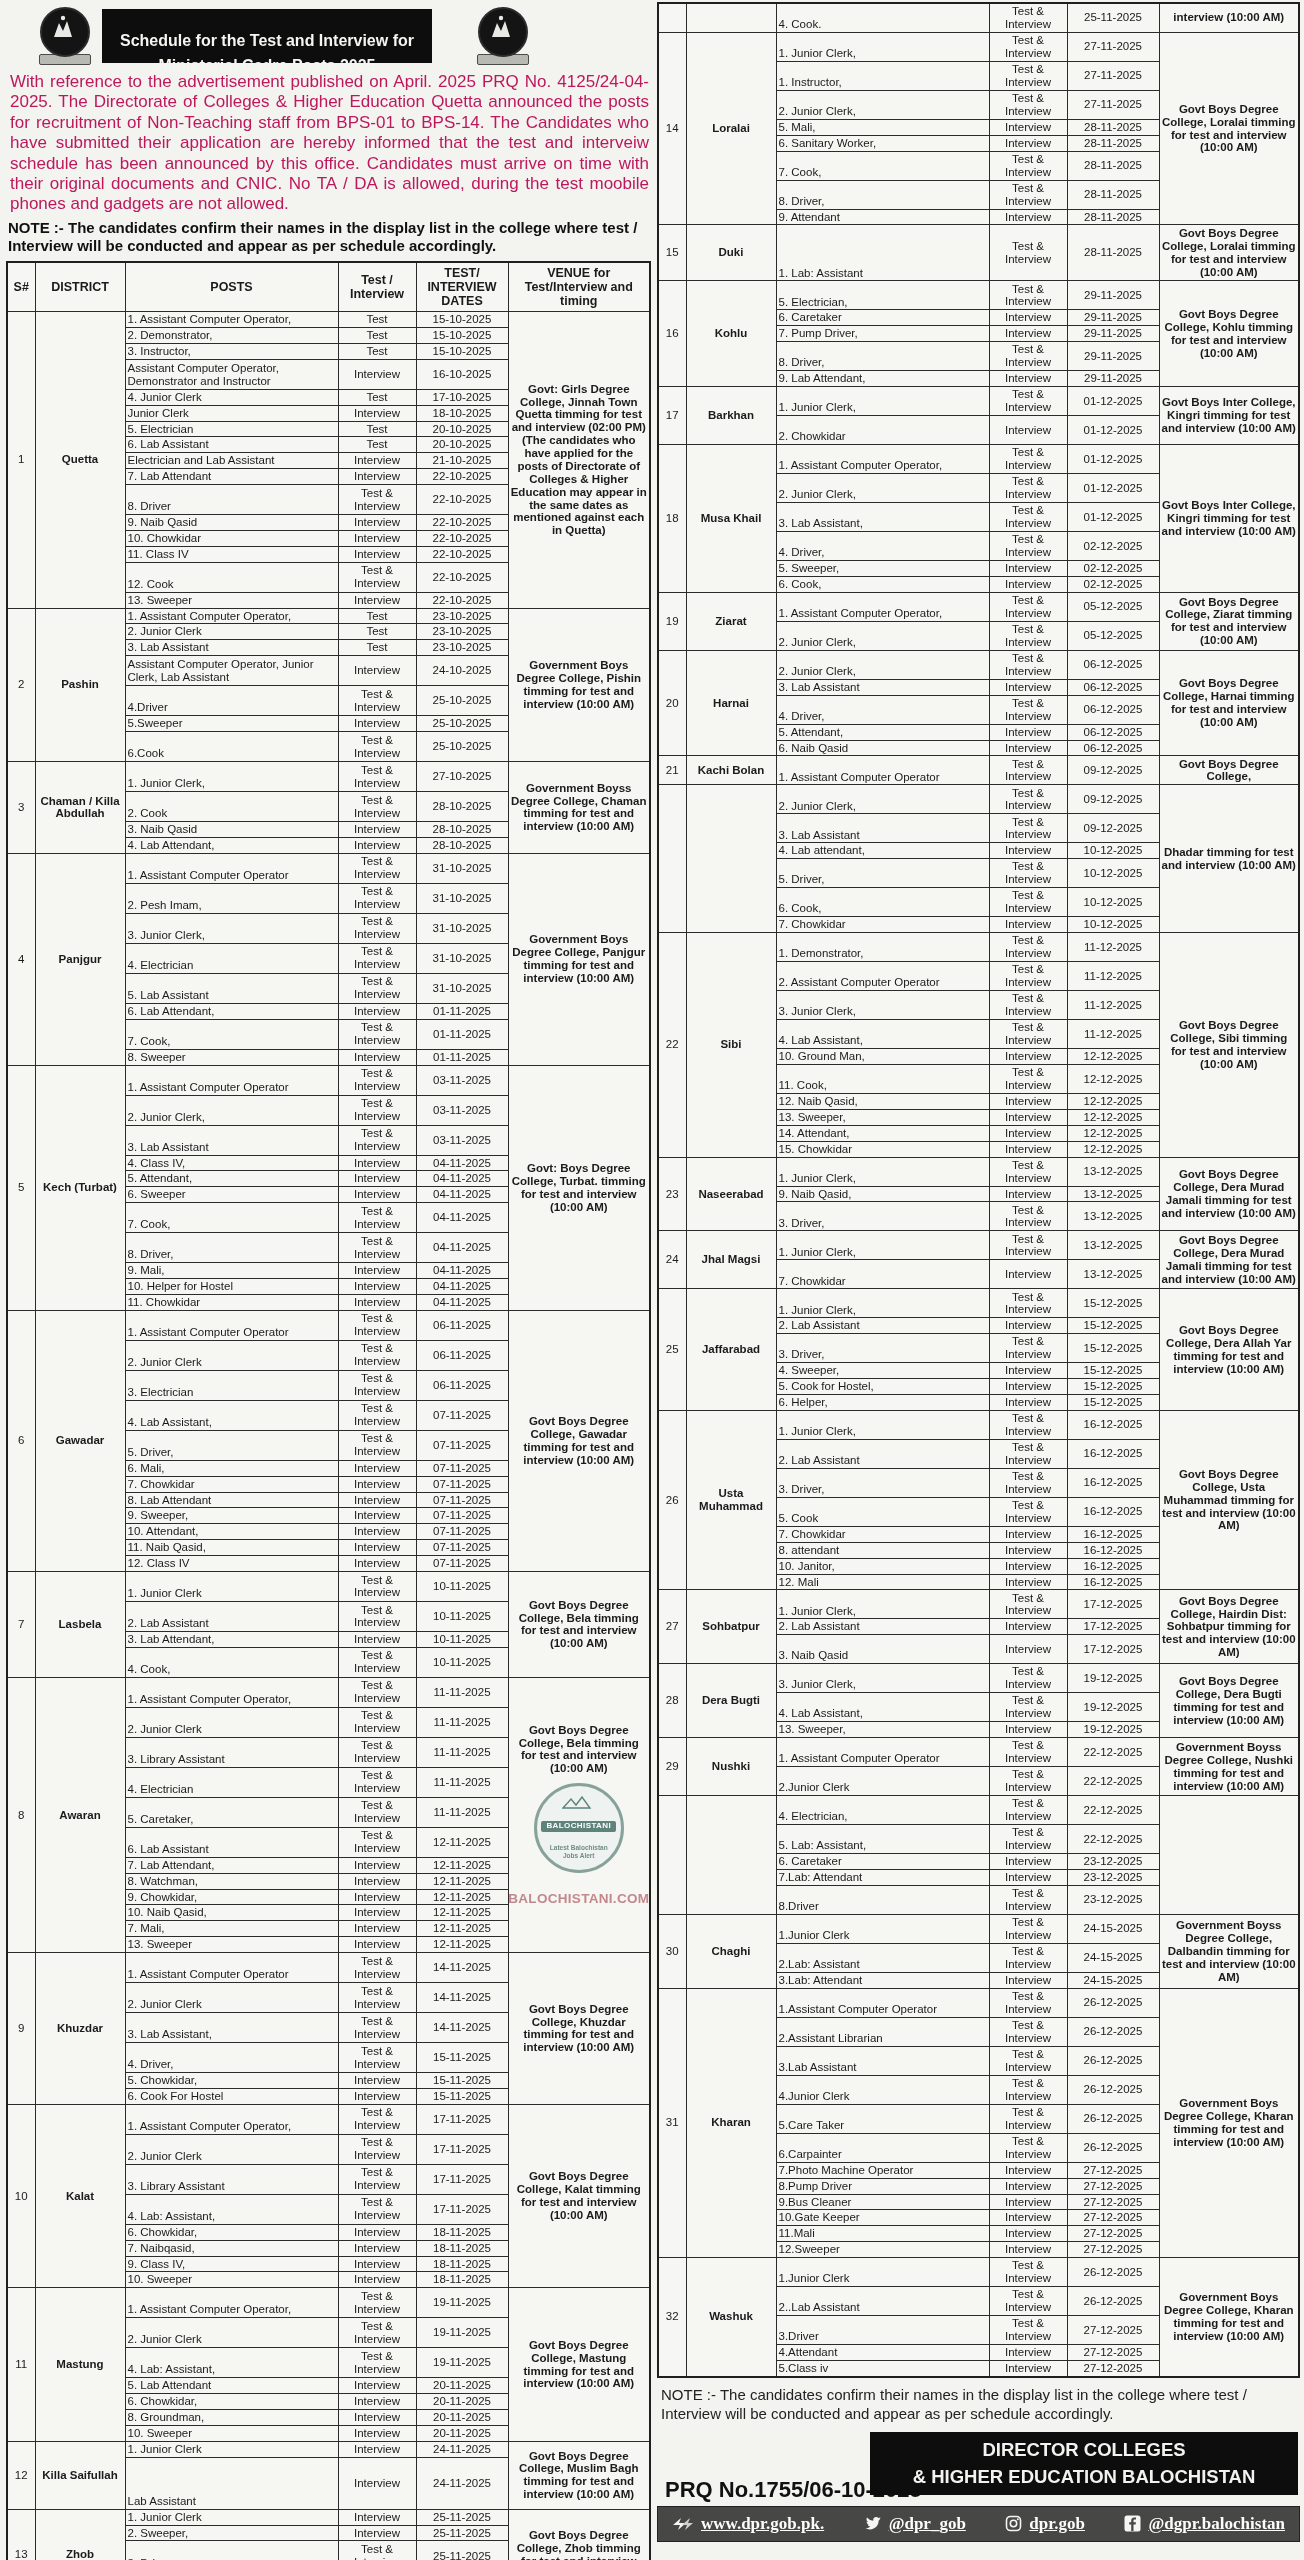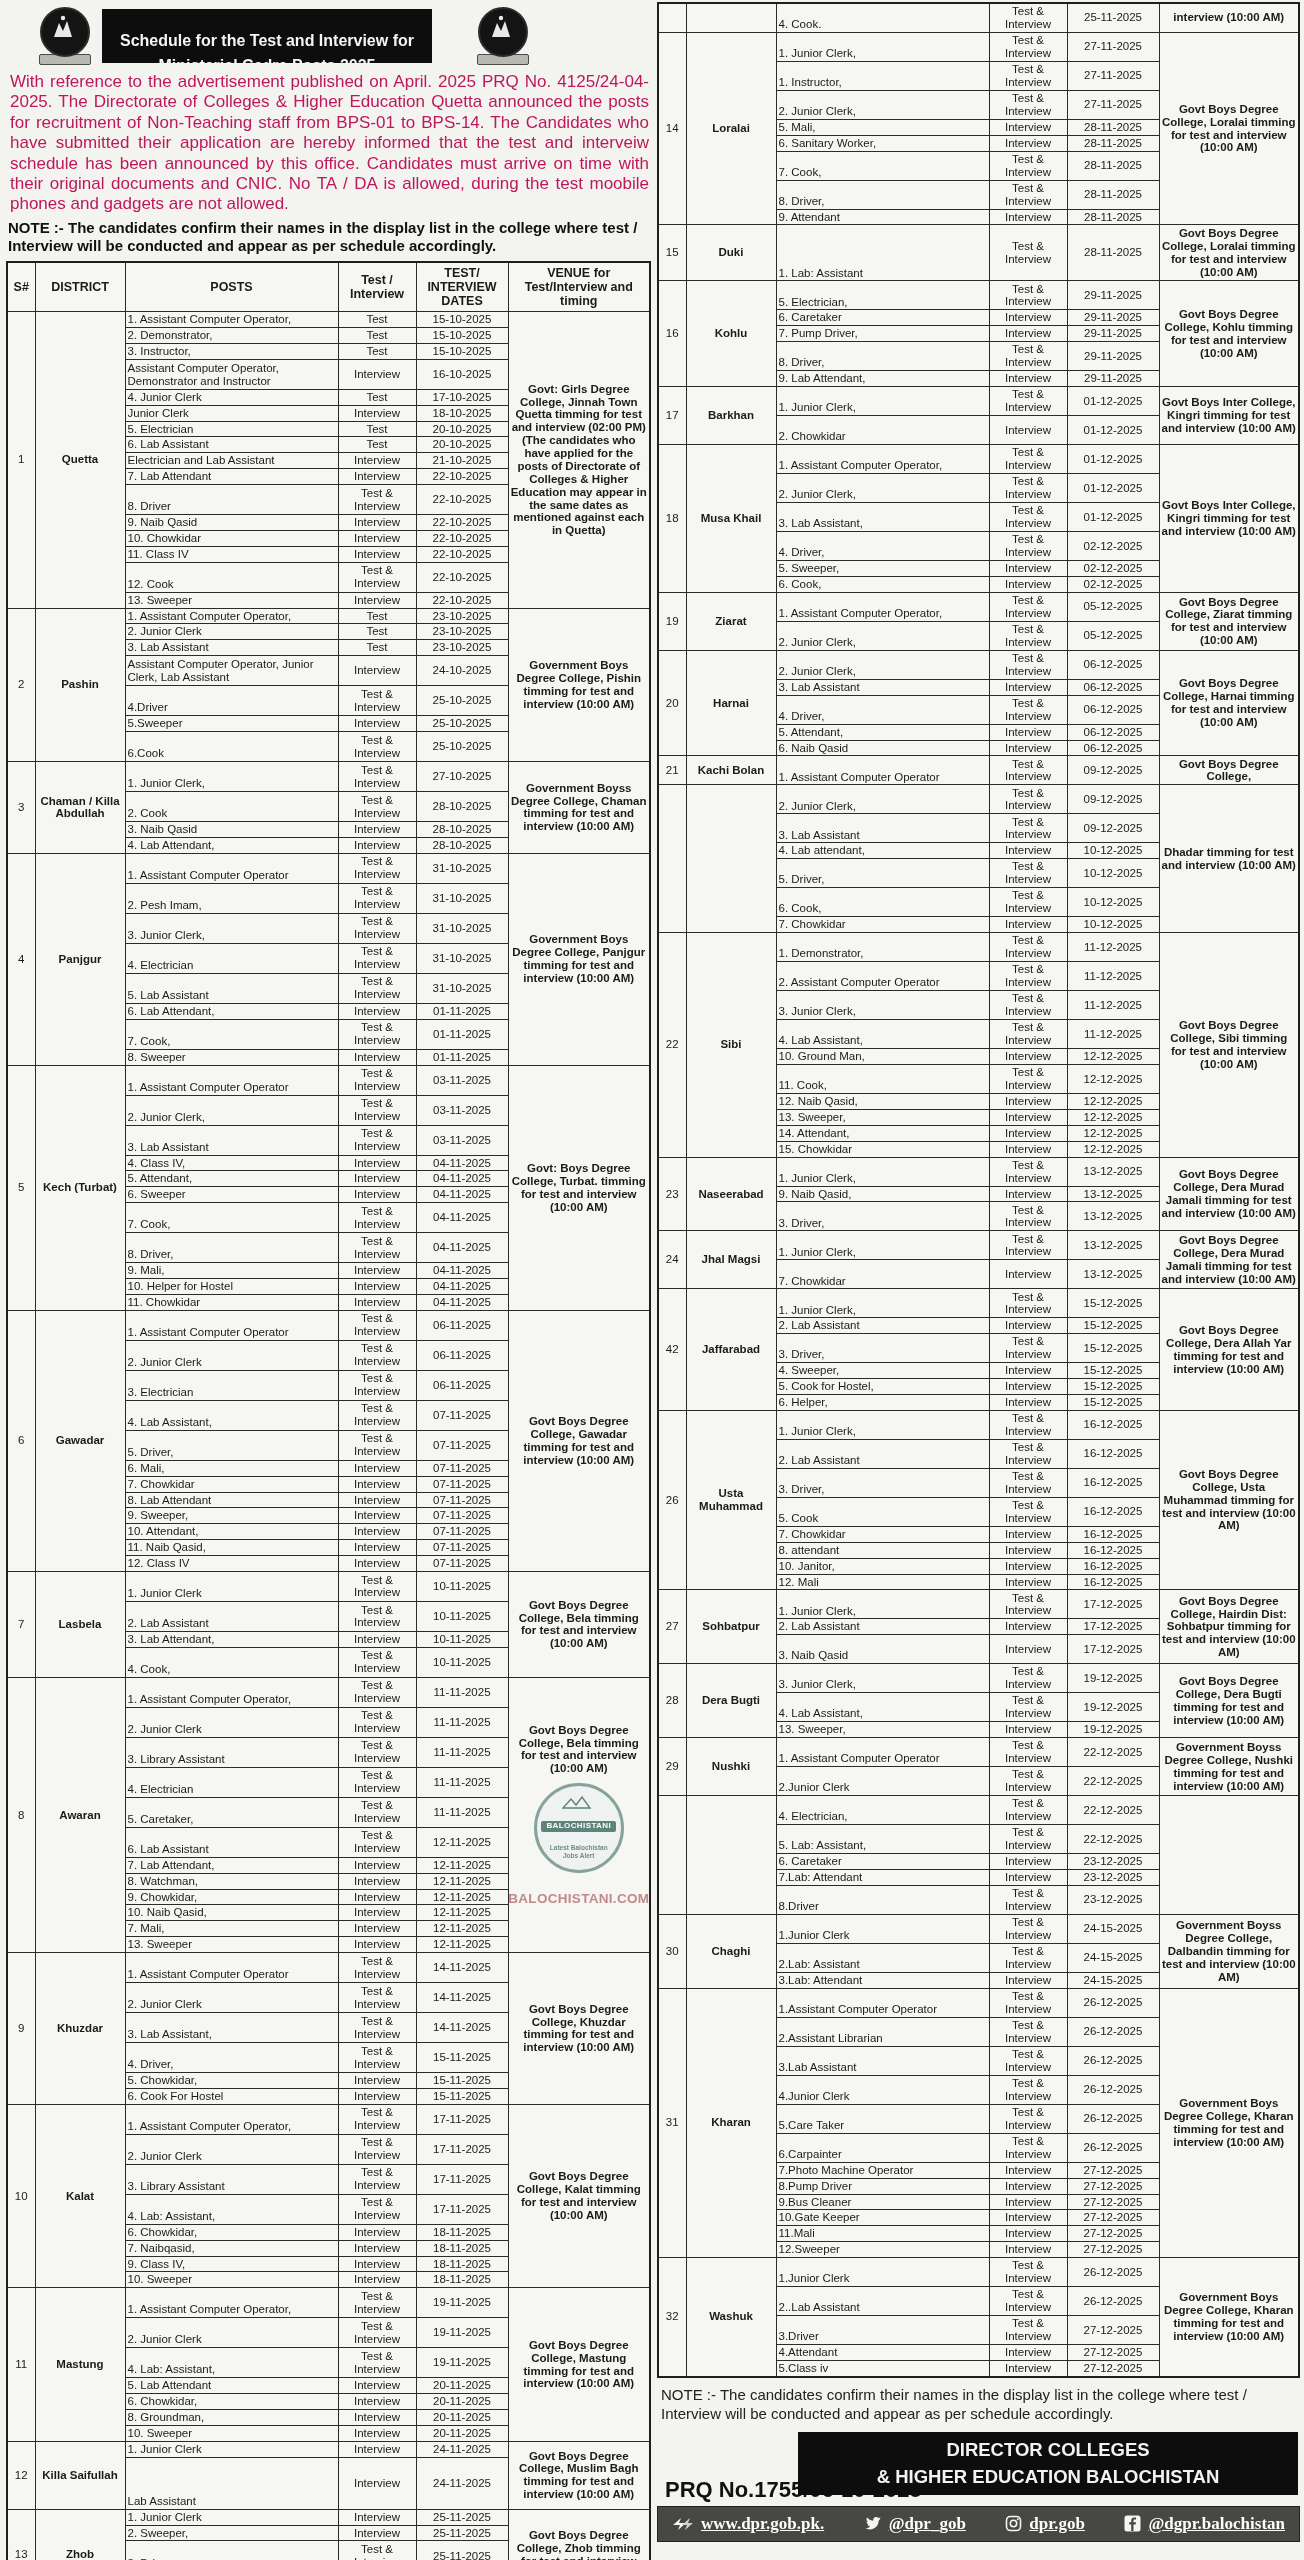--- a/index.html
+++ b/index.html
@@ -77,21 +77,21 @@
   .stamp-band{background:#5d837b;color:#fff;font-size:8px;font-weight:bold;
     padding:1px 5px;border-radius:2px;letter-spacing:.4px;}
   .stamp-mini{font-size:6.5px;color:#6f8d86;text-align:center;line-height:1.2;width:70px;}
   .stamp-site{margin-top:18px;color:#c2898d;font-weight:bold;font-size:13.5px;letter-spacing:.3px;}
 
   
   .note-bottom{font-size:15px;line-height:1.3;margin:7px 2px 2px 4px;color:#222;}
   .footer-row{position:relative;height:80px;}
   .prq{position:absolute;left:8px;bottom:3px;font-weight:bold;font-size:22px;color:#111;}
   .director-box{
-    position:absolute;right:2px;top:6px;width:500px;
+    position:absolute;right:2px;top:6px;width:428px;
     background:#0d0d0d;color:#f2f2ef;text-align:center;
     font-weight:bold;font-size:18.5px;line-height:1.45;padding:5px 16px;box-sizing:border-box;
   }
   .social-bar{
     height:34px;background:#474745;border:1px solid #222;
     display:flex;align-items:center;justify-content:space-between;
     padding:0 14px;color:#fdfdfb;
     font-family:"Liberation Serif", serif;font-weight:bold;font-size:17px;text-decoration:underline;
   }
   .social-item{display:flex;align-items:center;gap:7px;}
@@ -1142,21 +1142,21 @@
             <td class="c-venue" rowspan="2">
               <div>Govt Boys Degree College, Dera Murad Jamali  timming for test and interview (10:00 AM)</div>
             </td>
           </tr>
           <tr class="h-t">
             <td class="c-post">7. Chowkidar</td>
             <td class="c-type">Interview</td>
             <td class="c-date">13-12-2025</td>
           </tr>
           <tr class="h-t">
-            <td class="c-sn" rowspan="6">42</td>
+            <td class="c-sn" rowspan="6">25</td>
             <td class="c-district" rowspan="6">Jaffarabad</td>
             <td class="c-post">1. Junior Clerk,</td>
             <td class="c-type">Test &amp;
 Interview</td>
             <td class="c-date">15-12-2025</td>
             <td class="c-venue" rowspan="6">
               <div>Govt Boys Degree College, Dera Allah Yar timming for test and interview (10:00 AM)</div>
             </td>
           </tr>
           <tr class="h-s">

